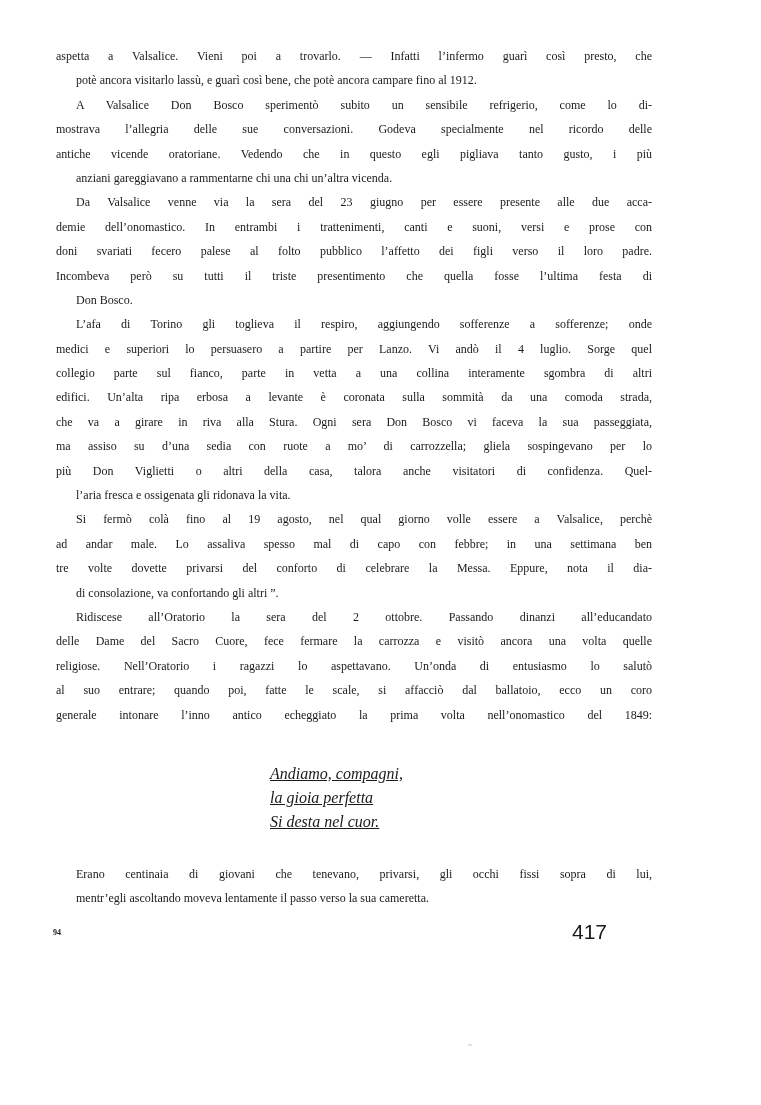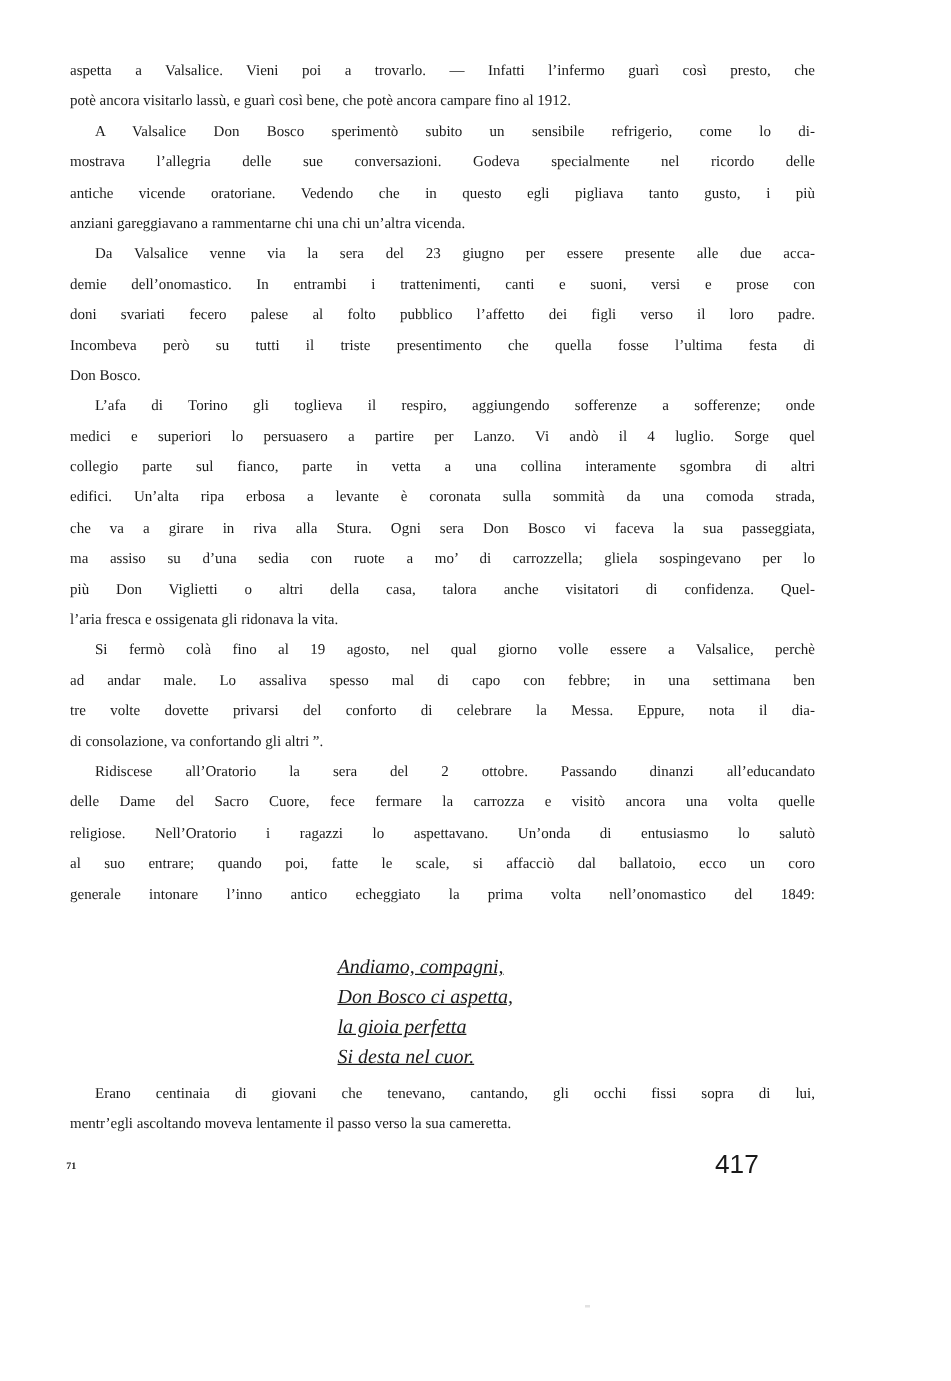--- a/index.html
+++ b/index.html
@@ -1,21 +1,21 @@
 <!DOCTYPE html>
 <html><head>
 <meta charset="utf-8">
 <style>
   html, body { margin:0; padding:0; background:#ffffff; }
   body { width:761px; height:1105px; position:relative; overflow:hidden;
          font-family:"Liberation Serif","DejaVu Serif",serif; color:#1a1a1a; }
   .page { position:absolute; left:56px; top:44px; width:596px; }
   .line { font-size:12px; line-height:24.4px; height:24.4px; white-space:nowrap;
           text-align:justify; text-align-last:justify; }
-  .line.last { text-align-last:left; }
+  .line.last { text-align-last:left;margin-left:20px; }
   .indent { padding-left:20px; }
   .verse { position:absolute; left:270px; top:762px;text-decoration:underline; }
   .verse .v { font-style:italic; font-size:16px; line-height:24px; white-space:nowrap; }
   .after { position:absolute; left:56px; top:862px; width:596px; }
   .sig { position:absolute; left:53px; top:928px; font-size:8px; font-weight:bold; }
   .pageno { position:absolute; left:572px; top:920px; font-size:21px;
             font-family:"Liberation Sans","DejaVu Sans",sans-serif; }
   .speck { position:absolute; left:468px; top:1044px; width:4px; height:2px; background:#e2e2e2; }
 </style>
 </head>
@@ -65,25 +65,24 @@
     <div class="line indent">Ridiscese all’Oratorio la sera del 2 ottobre. Passando dinanzi all’educandato</div>
     <div class="line">delle Dame del Sacro Cuore, fece fermare la carrozza e visitò ancora una volta quelle</div>
     <div class="line">religiose. Nell’Oratorio i ragazzi lo aspettavano. Un’onda di entusiasmo lo salutò</div>
     <div class="line">al suo entrare; quando poi, fatte le scale, si affacciò dal ballatoio, ecco un coro</div>
     <div class="line">generale intonare l’inno antico echeggiato la prima volta nell’onomastico del 1849:</div>
   </div>
 </div>
 
 <div class="verse">
   <div class="v">Andiamo, compagni,</div>
-  <div class="v">Don Bosco ci aspetta,</div>
   <div class="v">la gioia perfetta</div>
   <div class="v">Si desta nel cuor.</div>
 </div>
 
 <div class="after">
-  <div class="line indent">Erano centinaia di giovani che tenevano, cantando, gli occhi fissi sopra di lui,</div>
+  <div class="line indent">Erano centinaia di giovani che tenevano, privarsi, gli occhi fissi sopra di lui,</div>
   <div class="line last">mentr’egli ascoltando moveva lentamente il passo verso la sua cameretta.</div>
 </div>
 
-<div class="sig">71</div>
+<div class="sig">94</div>
 <div class="pageno">417</div>
 <div class="speck"></div>
 
 </body></html>

